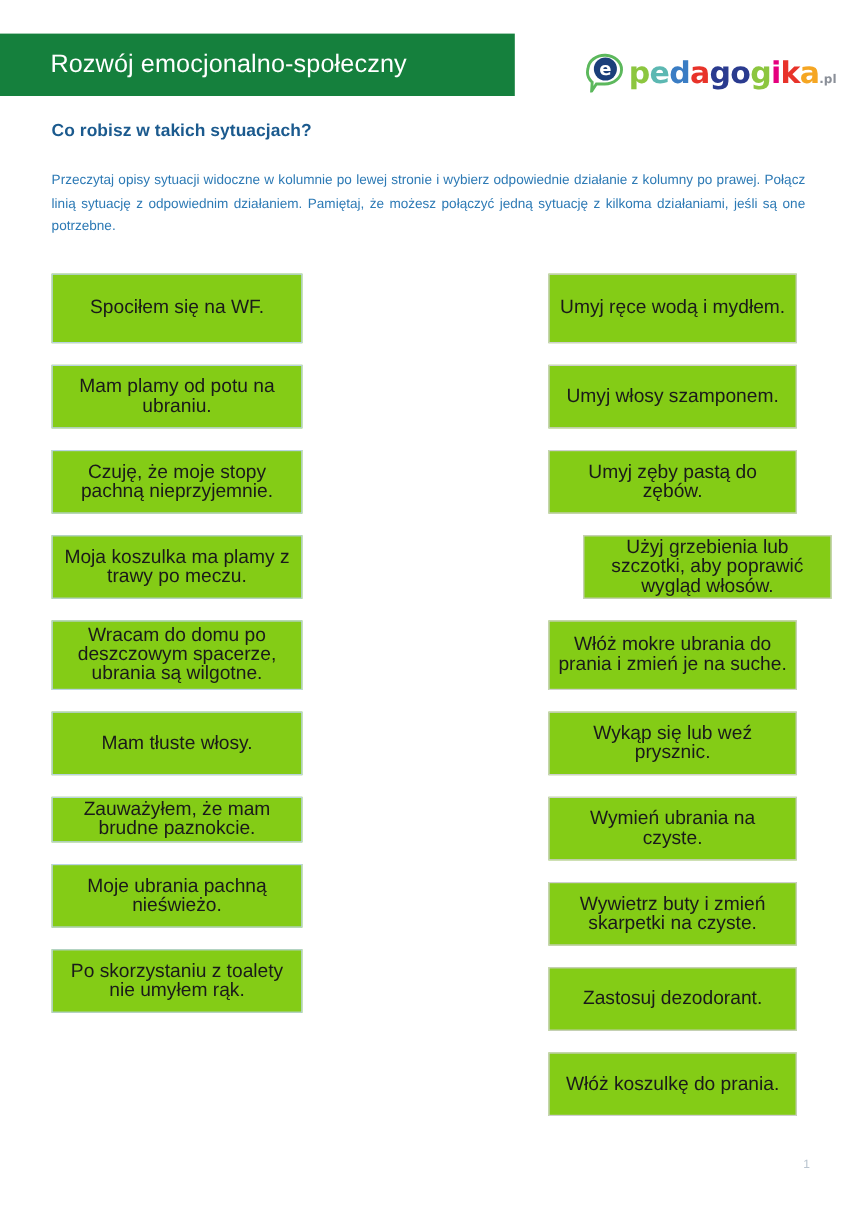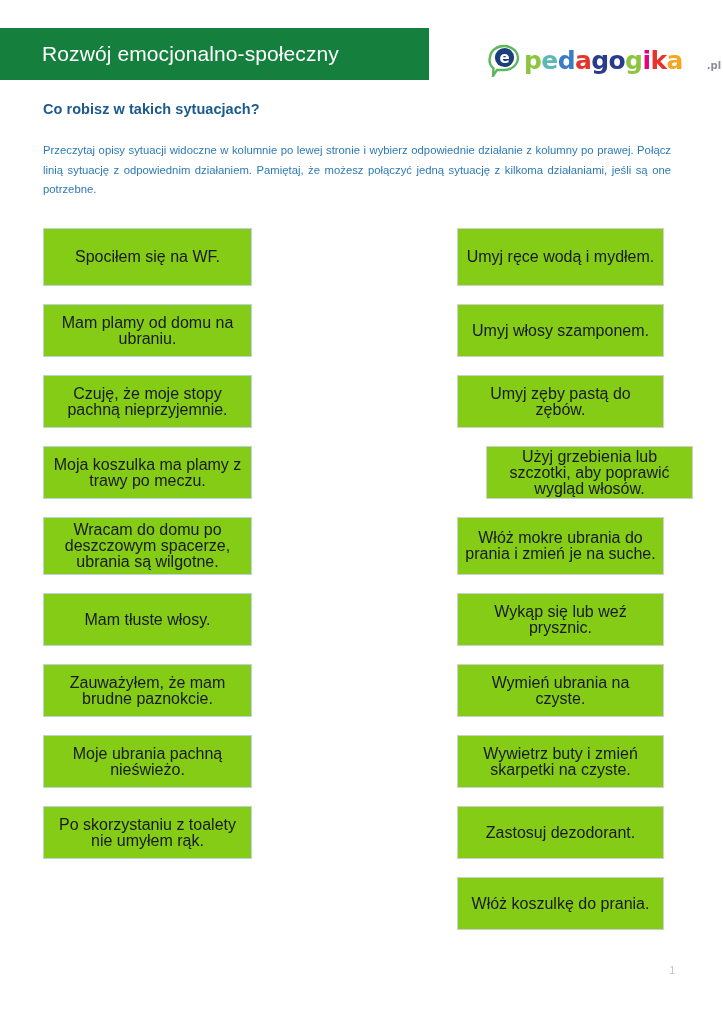--- a/index.html
+++ b/index.html
@@ -67,21 +67,20 @@
     white-space: nowrap;
     font-family: "DejaVu Sans", sans-serif;
   }
   .logo-word span { display: inline; }
   .logo-tld {
     font-size: 10px;
     font-weight: bold;
     color: #8a8f98;
     letter-spacing: 0;
     vertical-align: baseline;
-    padding-left: 24px;
   }
 
   
   .section-heading {
     position: absolute;
     left: 43px;
     top: 101px;
     font-size: 14.5px;
     font-weight: bold;
     color: #1b5a8e;
@@ -169,35 +168,35 @@
 <div class="intro">
   <p>Przeczytaj opisy sytuacji widoczne w kolumnie po lewej stronie i wybierz odpowiednie działanie z kolumny po prawej. Połącz linią sytuację z odpowiednim działaniem. Pamiętaj, że możesz połączyć jedną sytuację z kilkoma działaniami, jeśli są one potrzebne.</p>
 </div>
 
 <div class="columns">
   <div class="col col-left" id="col-left">
       <div class="card" style="height: 58px;">
         <span>Spociłem się na WF.</span>
       </div>
       <div class="card" style="height: 53px;">
-        <span>Mam plamy od domu na ubraniu.</span>
+        <span>Mam plamy od potu na ubraniu.</span>
       </div>
       <div class="card" style="height: 53px;">
         <span>Czuję, że moje stopy pachną nieprzyjemnie.</span>
       </div>
       <div class="card" style="height: 53px;">
         <span>Moja koszulka ma plamy z trawy po meczu.</span>
       </div>
       <div class="card" style="height: 58px;">
         <span>Wracam do domu po deszczowym spacerze, ubrania są wilgotne.</span>
       </div>
       <div class="card" style="height: 53px;">
         <span>Mam tłuste włosy.</span>
       </div>
-      <div class="card" style="height: 53px;">
+      <div class="card" style="height: 38px;">
         <span>Zauważyłem, że mam brudne paznokcie.</span>
       </div>
       <div class="card" style="height: 53px;">
         <span>Moje ubrania pachną nieświeżo.</span>
       </div>
       <div class="card" style="height: 53px;">
         <span>Po skorzystaniu z toalety nie umyłem rąk.</span>
       </div>
     </div>
   <div class="col col-right" id="col-right">

